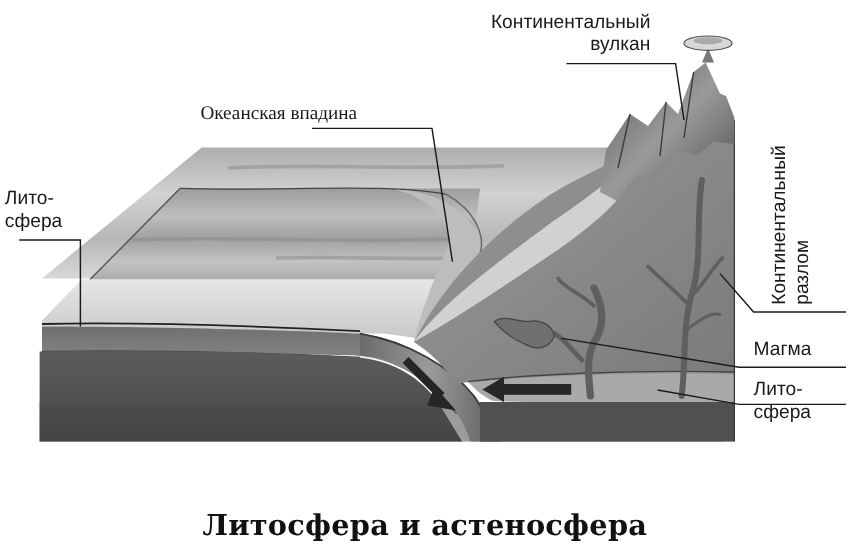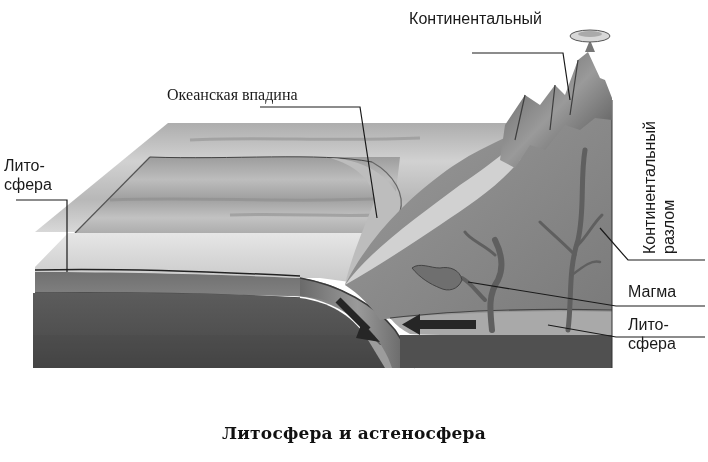--- a/index.html
+++ b/index.html
@@ -1,21 +1,21 @@
 <!DOCTYPE html>
 <html><head>
 <meta charset="utf-8">
 <style>
   html, body { margin: 0; padding: 0; background: #ffffff; }
   body { width: 708px; height: 462px; position: relative; overflow: hidden; font-family: "Liberation Sans", "DejaVu Sans", sans-serif; }
   #scene { position: absolute; left: 0; top: 0; width: 708px; height: 462px; }
   .label { position: absolute; color: #1a1a1a; font-size: 16px; line-height: 19px; white-space: nowrap; font-family: "Liberation Sans", "DejaVu Sans", sans-serif; }
   .label-right { text-align: right; }
   .vlabel { position: absolute; color: #1a1a1a; font-size: 16px; line-height: 19px; white-space: nowrap; transform-origin: 0 0; transform: rotate(-90deg); font-family: "Liberation Sans", "DejaVu Sans", sans-serif; }
-  #caption { position: absolute; left: 0; width: 708px; top: 423px; text-align: center; font-family: "DejaVu Serif", "Liberation Serif", serif; font-weight: bold; font-size: 17px; color: #111; letter-spacing: 0.2px; }
+  #caption { position: absolute; left: 0; width: 708px; top: 423px; text-align: center; font-family: "DejaVu Serif", "Liberation Serif", serif; font-weight: bold; font-size: 24px; color: #111; letter-spacing: 0.2px; }
 </style>
 </head>
 <body>
 
 <svg id="scene" width="708" height="462" viewBox="0 0 708 462" xmlns="http://www.w3.org/2000/svg">
   <defs>
     <linearGradient id="gOceanTop" x1="0" y1="0" x2="0" y2="1">
       <stop offset="0" stop-color="#a9a9a9"></stop>
       <stop offset="0.35" stop-color="#cfcfcf"></stop>
       <stop offset="0.7" stop-color="#b4b4b4"></stop>
@@ -161,20 +161,21 @@
 
 <div class="label" style="left:4px; top:156px;">
   <div>Лито-</div>
   <div>сфера</div>
 </div>
 
 <div class="label" style="left:167px; top:85px;font-family:Liberation Serif, serif;">Океанская впадина</div>
 
 <div class="label label-right" style="left:362px; top:9px; width:180px;">
   <div>Континентальный</div>
+  <div>вулкан</div>
 </div>
 
 <div class="vlabel" style="left:640px; top:254px;">
   <div>Континентальный</div>
   <div>разлом</div>
 </div>
 
 <div class="label" style="left:628px; top:282px;">Магма</div>
 
 <div class="label" style="left:628px; top:315px;">

